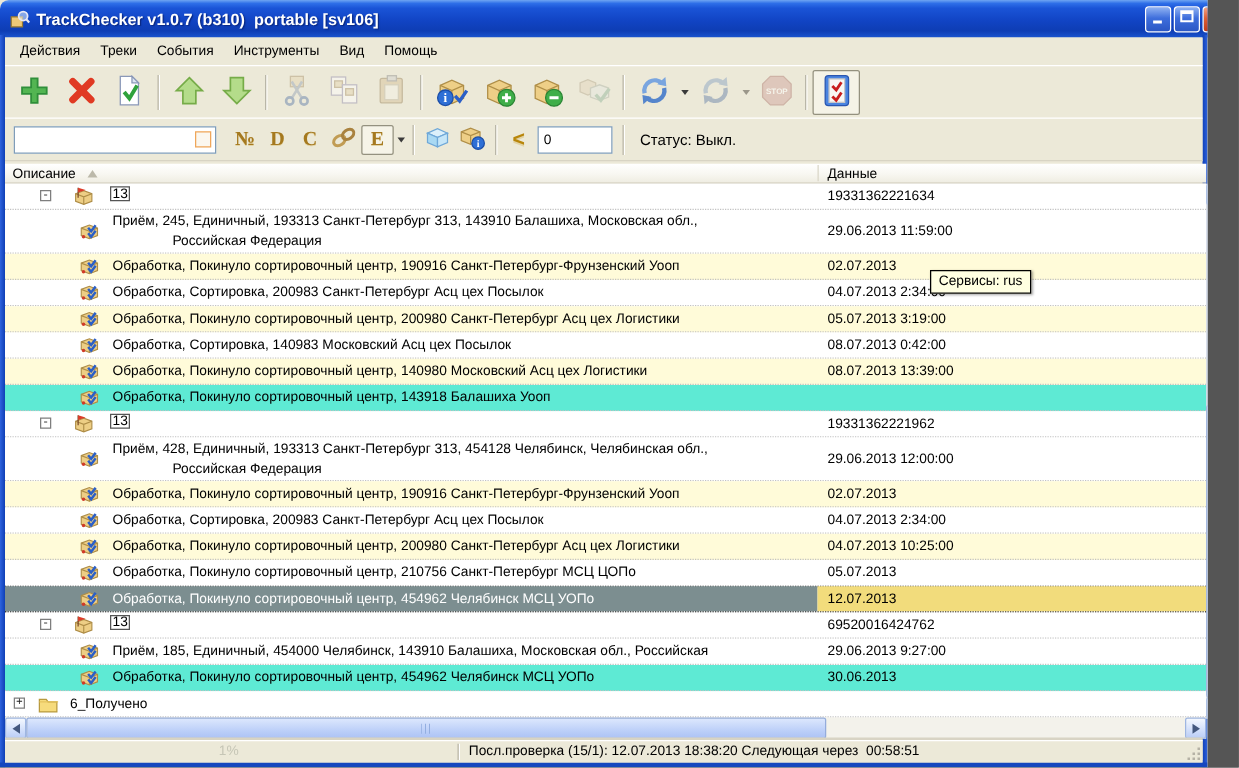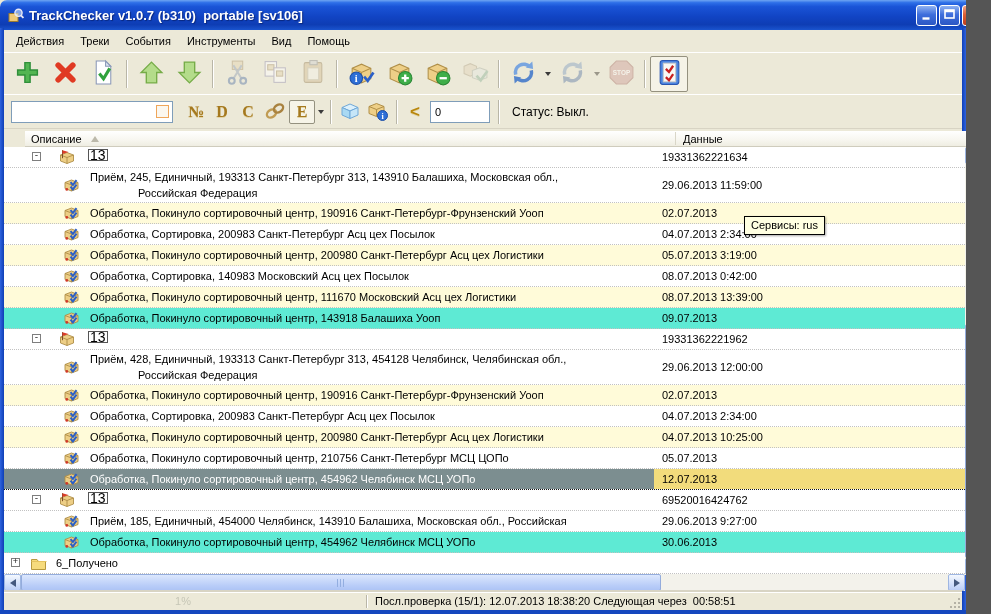--- a/index.html
+++ b/index.html
@@ -41,42 +41,42 @@
   .gbtn{min-width:26px;height:24px;display:flex;align-items:center;justify-content:center;border:1px solid transparent;padding:0 2px;}
   .gbtn svg{width:22px;height:22px;}
   .glyph{font-family:"Liberation Serif",serif;font-weight:bold;font-size:16px;color:#A5791F;text-shadow:0 1px 0 #E2D3A4;}
   .gbtn.pressed{border:1px solid #94917F;background:#F6F4E8;border-radius:2px;}
   .lt .glyph{font-family:"Liberation Sans",sans-serif;color:#B8860B;font-size:17px;}
   .cfield{width:60px;height:22px;background:#fff;border:1px solid #7F9DB9;margin:0 4px 0 2px;}
   .cfield input{width:54px;height:18px;border:0;outline:0;font:11px "Liberation Sans",sans-serif;margin:1px 2px;}
   .statuslabel{margin-left:8px;font-size:12px;}
   
   .lheader{position:absolute;left:4px;top:131px;width:961px;height:16px;
-    background:linear-gradient(180deg,#FFFFFF,#F8F7F1 55%,#EFEDE2);border-bottom:1px solid #CFCCBD;margin-left:21px;}
+    background:linear-gradient(180deg,#FFFFFF,#F8F7F1 55%,#EFEDE2);border-bottom:1px solid #CFCCBD;}
   .h1{position:absolute;left:6px;top:2px;display:flex;align-items:center;gap:9px;}
   .h2{position:absolute;left:658px;top:2px;}
   .hdiv{position:absolute;left:650px;top:1px;bottom:1px;width:1px;background:#D9D6C8;}
   .sortup{width:0;height:0;border-left:4px solid transparent;border-right:4px solid transparent;border-bottom:6px solid #BCB9AA;}
   
   .rows{position:absolute;left:4px;top:147px;width:961px;height:427px;background:#fff;}
   .row{position:relative;height:21px;border-bottom:1px dotted #C2C2C2;}
   .row.wrap{height:35px;}
   .bg-white{background:#FFFFFF}.bg-yellow{background:#FFFBD9}.bg-gold{background:#5eead4}
   .desc{position:absolute;left:0;top:0;bottom:0;width:650px;overflow:hidden;}
   .datac{position:absolute;left:650px;top:0;bottom:0;right:0;display:flex;align-items:center;padding-left:8px;}
   .row.sel{outline:1px dotted #111;outline-offset:-1px;}
   .row.sel .desc{background:#7C8E90;color:#fff;}
   .row.sel .datac{background:#F2DC7C;}
   .exp{position:absolute;top:50%;margin-top:-5px;width:9px;height:9px;background:#fff;border:1px solid #7E7E7E;
     font:9px/7px "Liberation Mono",monospace;text-align:center;color:#222;}
   .row.group .exp{left:28px}
   .row.folder .exp{left:7px}
   .gicon{position:absolute;left:54px;top:50%;margin-top:-8px;width:17px;height:17px;}
   .badge{position:absolute;left:84px;top:2px;min-width:13px;height:12px;padding:0 1px;background:#fff;border:1px solid #555;
-    font-size:14px;line-height:11px;text-align:center;}
+    font-size:11px;line-height:11px;text-align:center;}
   .glabel{position:absolute;left:112px;top:50%;transform:translateY(-50%);white-space:nowrap;margin-top:44px;}
   .eicon{position:absolute;left:59px;top:50%;margin-top:-8px;width:17px;height:17px;}
   .row.wrap .eicon{top:9px;margin-top:0;}
   .elabel{position:absolute;left:86px;top:50%;transform:translateY(-50%);white-space:nowrap;}
   .row.wrap .elabel{top:2px;transform:none;white-space:normal;width:556px;line-height:15.5px;}
   .elabel .l2{display:block;padding-left:48px;}
   .ficon{position:absolute;left:26px;top:50%;margin-top:-8px;width:17px;height:17px;}
   .flabel{position:absolute;left:52px;top:50%;transform:translateY(-50%);}
   
   .vscroll{position:absolute;left:965px;top:147px;width:17px;height:428px;background:#F3F2EB;}
@@ -423,39 +423,36 @@
       </div>
       <div class="row event bg-yellow">
         <div class="desc">
           <span class="eicon"><svg viewBox="0 0 17 17">
               <path d="M2 5.5 8.5 3l6.5 2.5v6L8.5 14 2 11.5z" fill="#EDCE85" stroke="#AE8D47" stroke-width=".9"></path>
               <path d="M2 5.5l6.5 2.5L15 5.5M8.5 8v6" stroke="#AE8D47" stroke-width=".9" fill="none"></path>
               <path d="M7.5 5.2l2.4 2.8 3.6-4.8" stroke="#2B5FC7" stroke-width="2" fill="none"></path>
               <path d="M7.5 9.6l2.4 2.8 3.6-4.8" stroke="#2B5FC7" stroke-width="2" fill="none"></path>
               <circle cx="3.8" cy="12.4" r="1.4" fill="#D03A28"></circle>
             </svg></span>
-          <span class="elabel">Обработка, Покинуло сортировочный центр, 111670 Московский Асц цех Логистики</span>
+          <span class="elabel">Обработка, Покинуло сортировочный центр, 140980 Московский Асц цех Логистики</span>
         </div>
         <div class="datac">
           <span>08.07.2013 13:39:00</span>
         </div>
       </div>
       <div class="row event bg-gold">
         <div class="desc">
           <span class="eicon"><svg viewBox="0 0 17 17">
               <path d="M2 5.5 8.5 3l6.5 2.5v6L8.5 14 2 11.5z" fill="#EDCE85" stroke="#AE8D47" stroke-width=".9"></path>
               <path d="M2 5.5l6.5 2.5L15 5.5M8.5 8v6" stroke="#AE8D47" stroke-width=".9" fill="none"></path>
               <path d="M7.5 5.2l2.4 2.8 3.6-4.8" stroke="#2B5FC7" stroke-width="2" fill="none"></path>
               <path d="M7.5 9.6l2.4 2.8 3.6-4.8" stroke="#2B5FC7" stroke-width="2" fill="none"></path>
               <circle cx="3.8" cy="12.4" r="1.4" fill="#D03A28"></circle>
             </svg></span>
           <span class="elabel">Обработка, Покинуло сортировочный центр, 143918 Балашиха Уооп</span>
-        </div>
-        <div class="datac">
-          <span>09.07.2013</span>
         </div>
       </div>
       <div class="row group bg-white">
         <div class="desc">
           <span class="exp">-</span>
           <span class="gicon"><svg viewBox="0 0 17 17">
               <path d="M2.5 6 9 3.5 15.5 6v6L9 14.5 2.5 12z" fill="#EDCE85" stroke="#AE8D47" stroke-width=".9"></path>
               <path d="M2.5 6 9 8.5 15.5 6M9 8.5v6" stroke="#AE8D47" stroke-width=".9" fill="none"></path>
               <path d="M4.5 1.2v8" stroke="#7A4A28" stroke-width="1"></path>
               <path d="M4.5 1.2l6 1.8-6 2z" fill="#DD3B28"></path>

